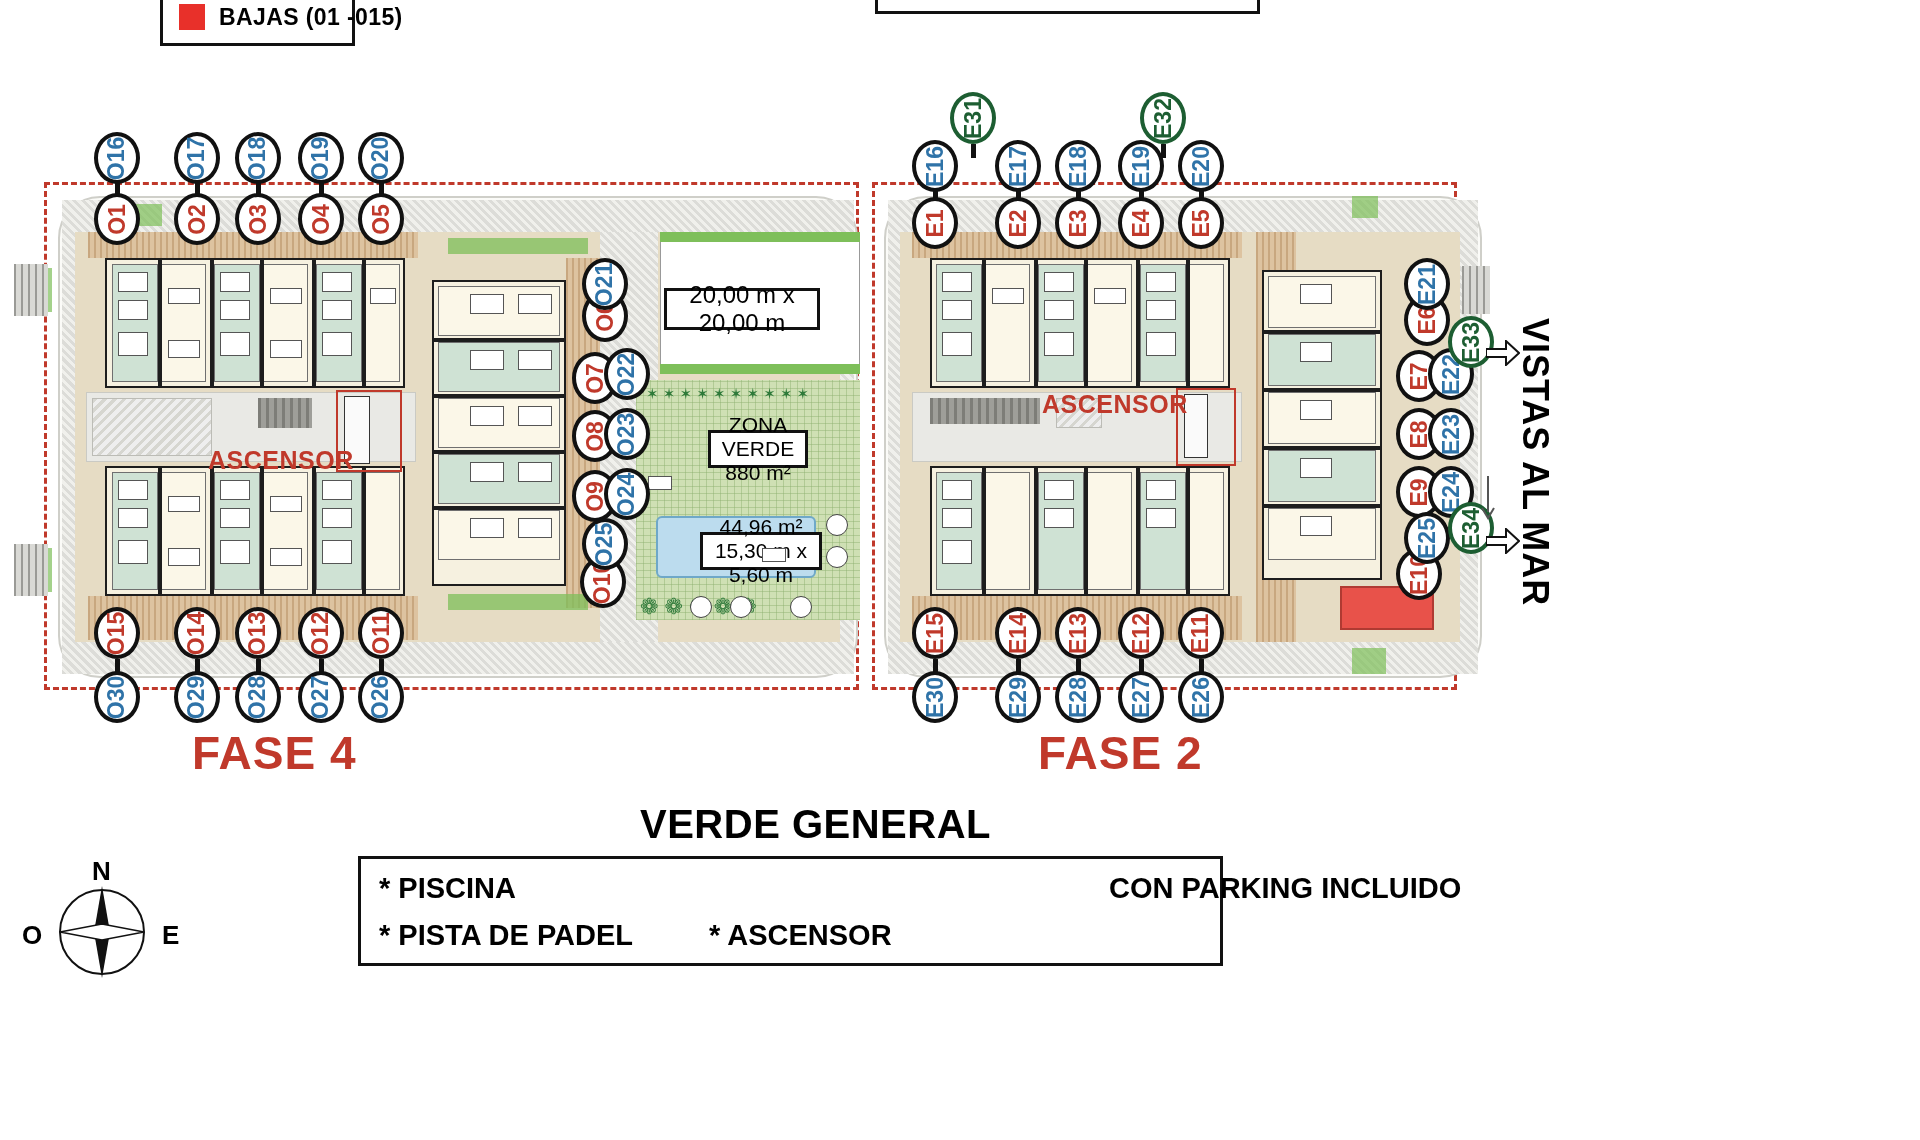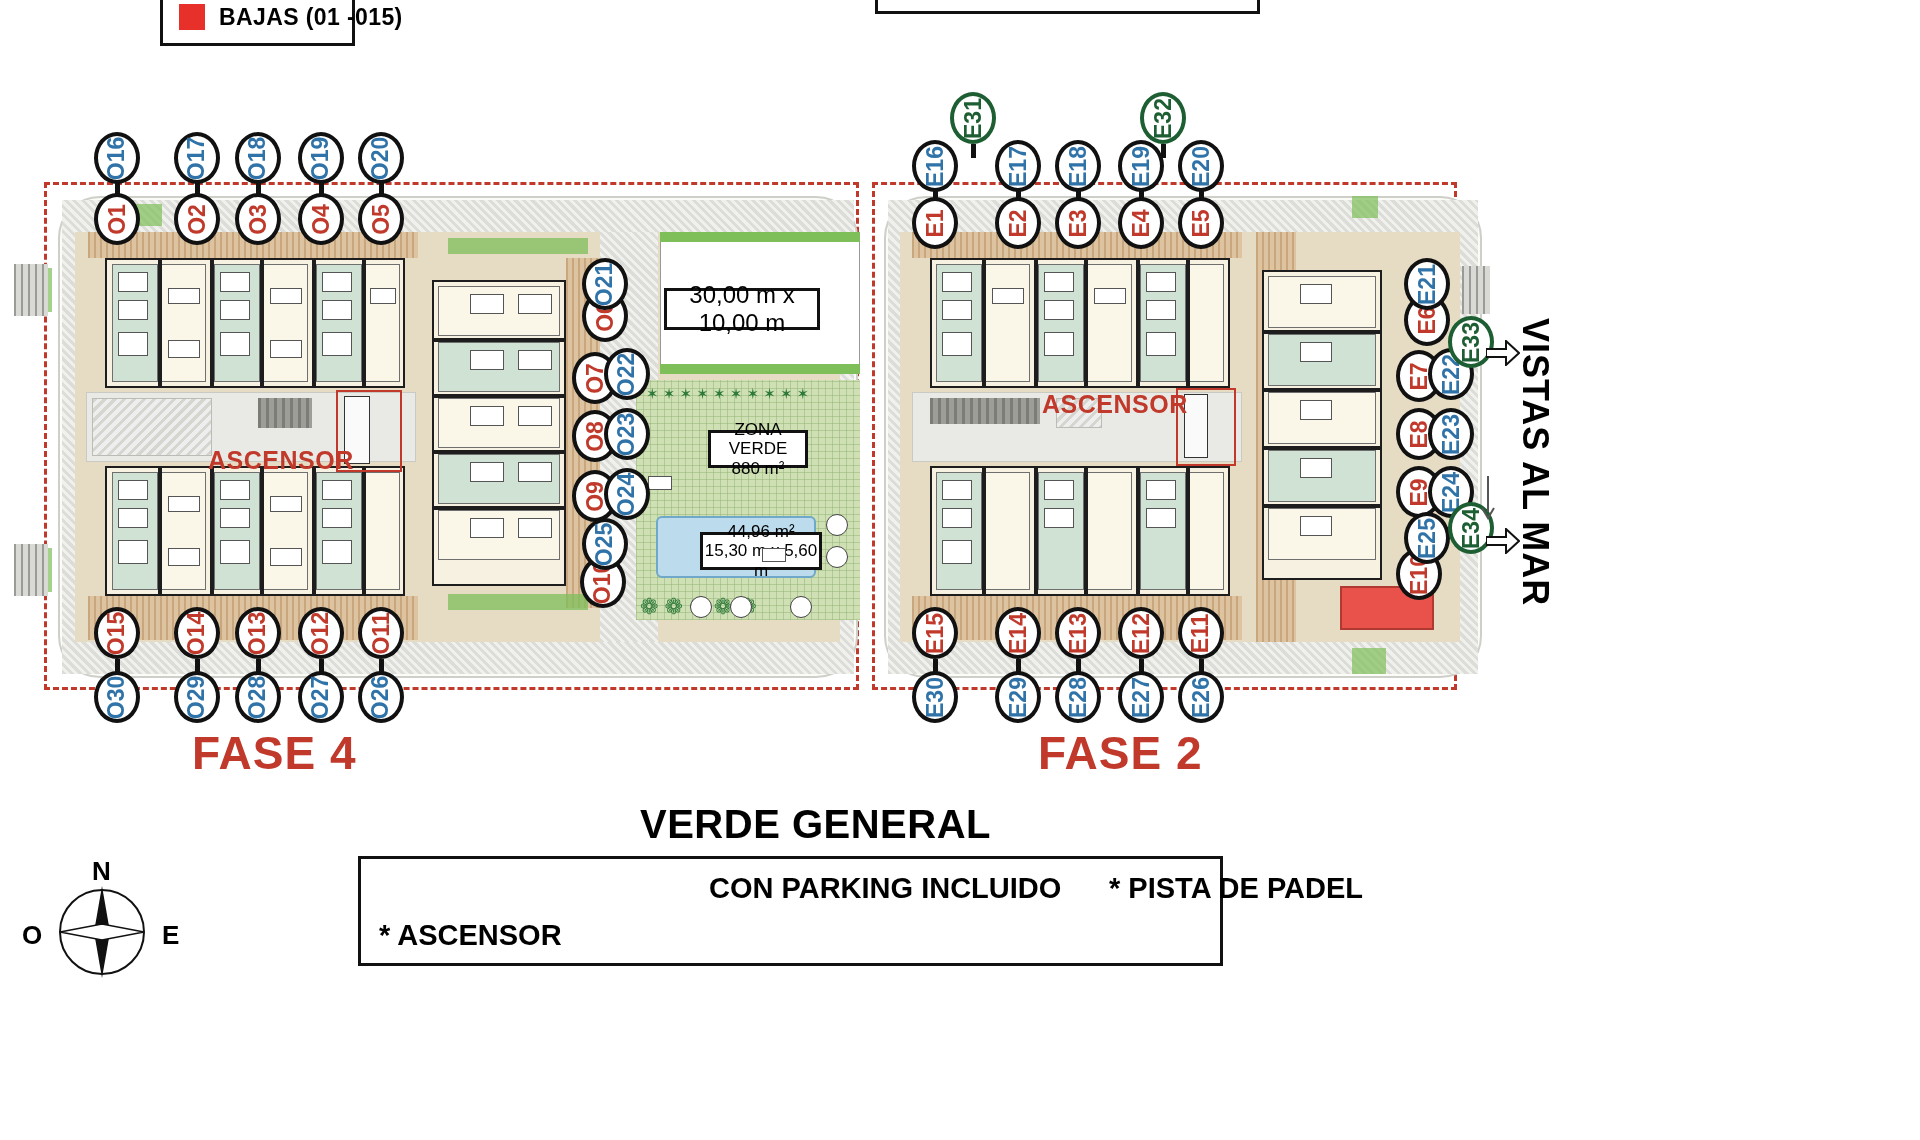--- a/index.html
+++ b/index.html
@@ -47,21 +47,21 @@
             white-space:nowrap;line-height:1;}
   .tag.red span{color:#c0392b;}
   .tag.blue span{color:#2f73a8;}
   .tag.green-t{border-color:#1d5e32;}
   .tag.green-t span{color:#1d5e32;}
   .tag-stem{position:absolute;width:5px;background:#111;}
 
   
   .callout{position:absolute;background:#fff;border:3px solid #111;box-sizing:border-box;
            display:flex;flex-direction:column;align-items:center;justify-content:center;
-           font-size:17px;font-weight:normal;line-height:1.15;text-align:center;}
+           font-size:21px;font-weight:normal;line-height:1.15;text-align:center;}
   .callout.big{font-size:24px;}
 
   .ascensor{position:absolute;color:#c0392b;font-size:25px;font-weight:bold;letter-spacing:.5px;}
   .ascensor-box{position:absolute;border:2.5px solid #c0392b;box-sizing:border-box;}
 
   .fase{position:absolute;color:#c0392b;font-size:46px;font-weight:bold;letter-spacing:1px;}
 
   .vistas{position:absolute;font-size:36px;font-weight:bold;letter-spacing:1px;
           writing-mode:vertical-rl;line-height:1.05;}
 
@@ -190,21 +190,21 @@
 
 <div class="greenstrip" style="left:448px;top:238px;width:140px;height:16px;opacity:.75;"></div>
 <div class="greenstrip" style="left:448px;top:594px;width:140px;height:16px;opacity:.75;"></div>
 
 <div class="paving" style="left:600px;top:232px;width:58px;height:410px;"></div>
 
 <div class="plot" style="left:660px;top:238px;width:200px;height:130px;background:#ffffff;border:1px solid #999;"></div>
 <div class="greenstrip" style="left:660px;top:232px;width:200px;height:10px;"></div>
 <div class="greenstrip" style="left:660px;top:364px;width:200px;height:10px;"></div>
 <div class="callout big" style="left:664px;top:288px;width:156px;height:42px;">
-  <div>30,00 m x 10,00 m</div>
+  <div>20,00 m x 20,00 m</div>
 </div>
 
 <div class="green" style="left:636px;top:380px;width:224px;height:240px;"></div>
 <div class="callout" style="left:708px;top:430px;width:100px;height:38px;">
   <div>ZONA VERDE</div>
   <div>880 m²</div>
 </div>
 <div class="palm" style="left:646px;top:386px;width:214px;">✶ ✶ ✶ ✶ ✶ ✶ ✶ ✶ ✶ ✶</div>
 <div class="palm" style="left:640px;top:596px;width:214px;font-size:22px;">❁ ❁ ❁ ❁ ❁</div>
 
@@ -547,20 +547,21 @@
   <path d="M8 0 v36 M2 32 l6 10 l6 -10" fill="none" stroke="#555" stroke-width="2"></path>
 </svg>
 <div class="vistas" style="left:1516px;top:318px;">VISTAS AL MAR</div>
 
 <div class="fase" style="left:192px;top:726px;">FASE 4</div>
 <div class="fase" style="left:1038px;top:726px;">FASE 2</div>
 
 <div class="plano-title" style="left:640px;top:802px;">VERDE GENERAL</div>
 
 <div class="bottom-legend" style="left:358px;top:856px;width:865px;height:110px;">
+  <div class="bl-item">* PISCINA</div>
   <div class="bl-item"></div>
   <div class="bl-item">CON PARKING INCLUIDO</div>
   <div class="bl-item">* PISTA DE PADEL</div>
   <div class="bl-item">* ASCENSOR</div>
 </div>
 
 <div class="compass" style="left:22px;top:860px;width:160px;height:120px;">
   <svg width="160" height="120" viewBox="0 0 160 120">
     <circle cx="80" cy="72" r="42" fill="none" stroke="#111" stroke-width="2"></circle>
     <polygon points="80,26 88,72 80,118 72,72" fill="#111"></polygon>

